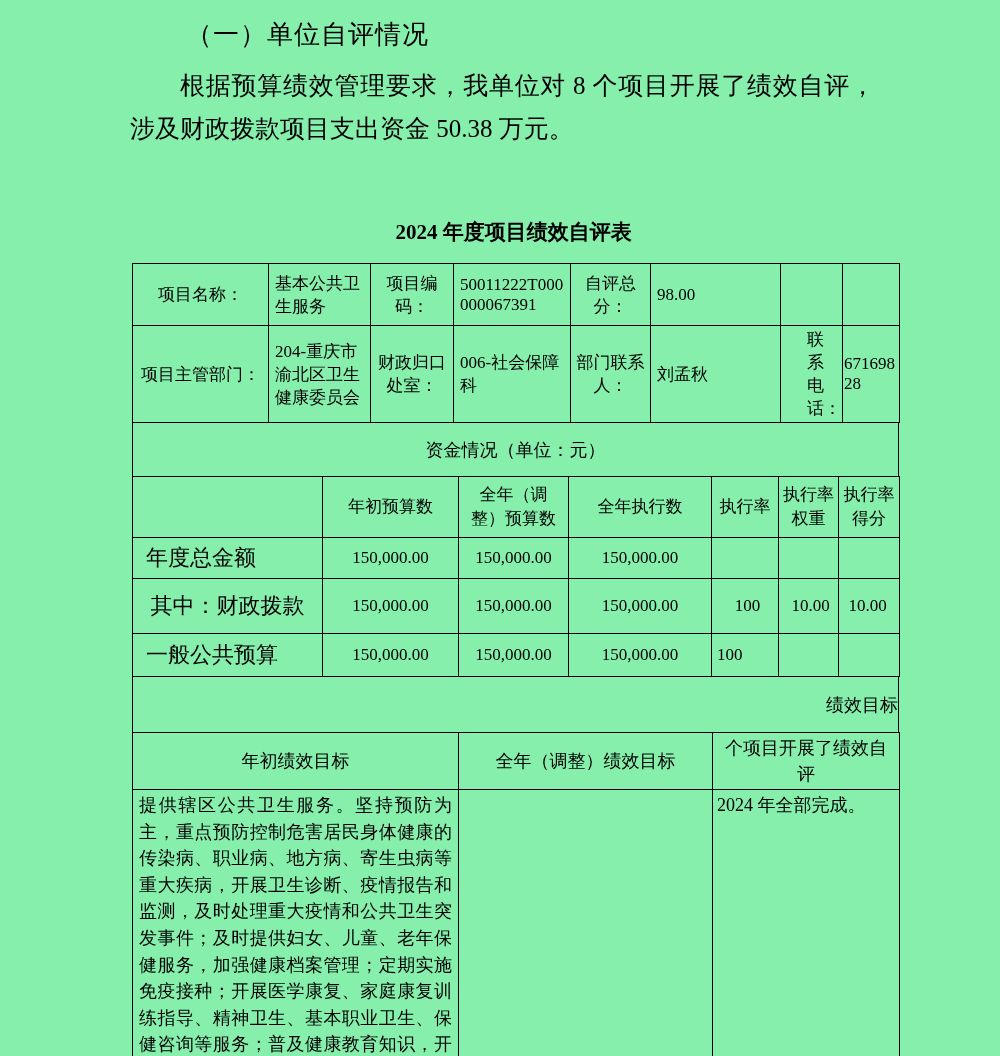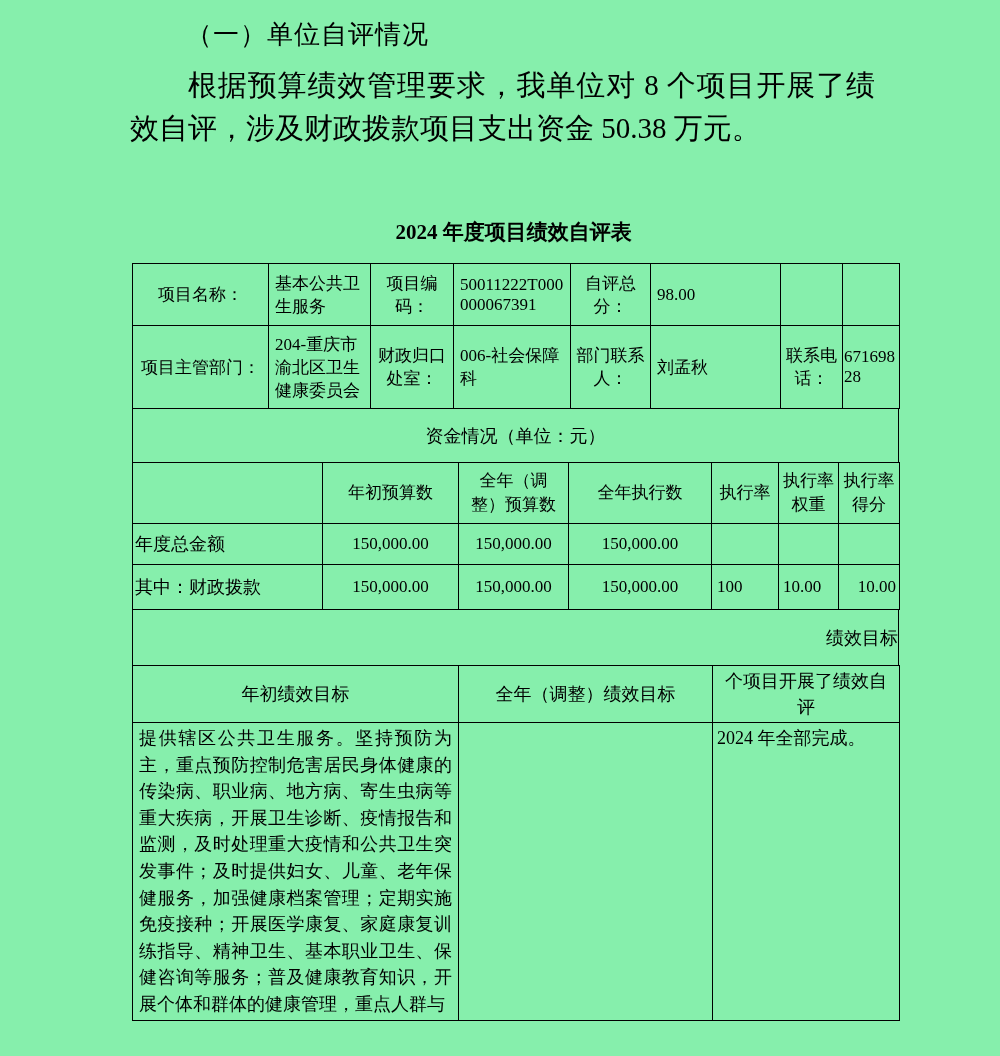--- a/index.html
+++ b/index.html
@@ -18,21 +18,21 @@
   .section-heading {
     margin: 8px 0 0 56px;
     font-size: 26px;
     font-weight: normal;
     line-height: 34px;
     letter-spacing: 1px;
   }
   .intro-para {
     margin-top: 12px;
     width: 745px;
-    font-size: 29px;
+    font-size: 25px;
     line-height: 43px;
     text-indent: 2em;
     text-align: justify;
     text-justify: inter-ideograph;
   }
   .report-title {
     margin-top: 62px;
     width: 767px;
     text-align: center;
     font-size: 21px;
@@ -54,36 +54,36 @@
     font-weight: normal;
     overflow: hidden;
   }
 
   
   .t-info td { font-size: 17px; }
   .t-info .r1 td { height: 62px; }
   .t-info .r2 td { height: 83px; }
   .lab  { text-align: center; font-size: 18px; padding: 2px 6px; }
   .lab.tight { padding: 2px 2px; }
-  .lab.loose { padding: 2px 5px; }
+  .lab.loose { padding: 2px 26px; }
   .val  { text-align: left; font-size: 17px; padding: 2px 6px; }
   .val.brk { word-break: break-all; }
   .val.phone { padding: 1px 1px; word-break: break-all; }
 
   
   .banner td { height: 54px; text-align: center; font-size: 18px; }
   .banner.goals-banner td { height: 56px; text-align: right; }
 
   
   .t-funds .fhead td { height: 61px; text-align: center; font-size: 17px; padding: 2px 0; line-height: 24px; }
   .t-funds .fhead td.adj { padding: 2px 5px; }
   .t-funds .dr1 td { height: 41px; }
-  .t-funds .dr2 td { height: 45px; }
+  .t-funds .dr2 td { height: 55px; text-align: center; }
   .t-funds .dr3 td { height: 43px; }
-  .fl { text-align: left; font-size: 18px; padding: 2px 2px; }
+  .fl { text-align: left; font-size: 22px; padding: 2px 13px; }
   .fc { text-align: center; font-size: 17px; }
   .frt { text-align: left; font-size: 17px; padding-left: 5px; }
   .fw { text-align: left; font-size: 17px; padding-left: 4px; }
   .fsc { text-align: right; font-size: 17px; padding-right: 3px; }
 
   
   .t-goals .ghead td { height: 57px; text-align: center; font-size: 18px; padding: 2px 4px; line-height: 26px; }
   .t-goals .gbody td { vertical-align: top; font-size: 18px; line-height: 26.6px; }
   .goal-initial { text-align: justify; text-justify: inter-ideograph; padding: 2px 6px; }
   .goal-adjusted { padding: 2px 6px; }
@@ -177,20 +177,29 @@
         </tr>
         <tr class="dr2">
           <td class="fl">其中：财政拨款</td>
           <td class="fc">150,000.00</td>
           <td class="fc">150,000.00</td>
           <td class="fc">150,000.00</td>
           <td class="frt">100</td>
           <td class="fw">10.00</td>
           <td class="fsc">10.00</td>
         </tr>
+        <tr class="dr3">
+          <td class="fl">一般公共预算</td>
+          <td class="fc">150,000.00</td>
+          <td class="fc">150,000.00</td>
+          <td class="fc">150,000.00</td>
+          <td class="frt">100</td>
+          <td class="fw"></td>
+          <td class="fsc"></td>
+        </tr>
       </tbody>
         </table>
 
       <table class="banner goals-banner">
         <tbody>
             <tr>
               <td>绩效目标</td>
             </tr>
       </tbody>
         </table>

